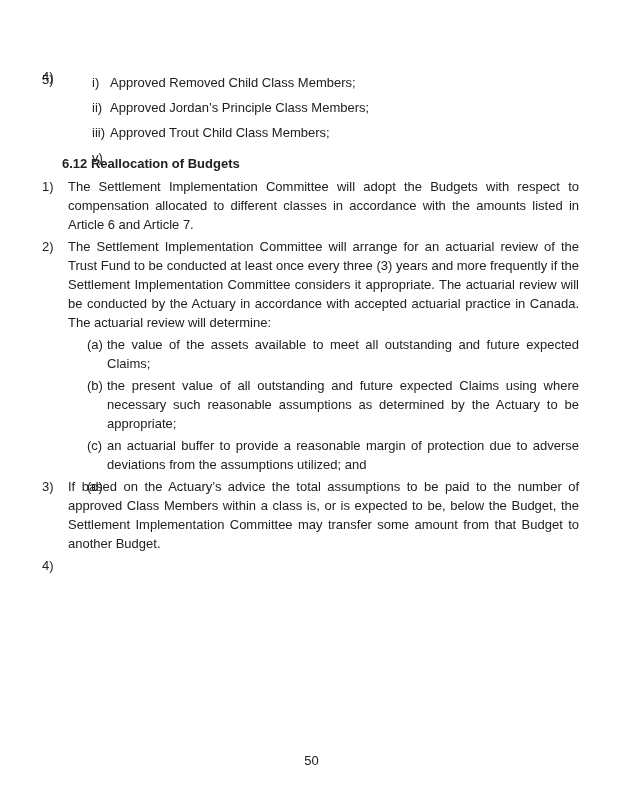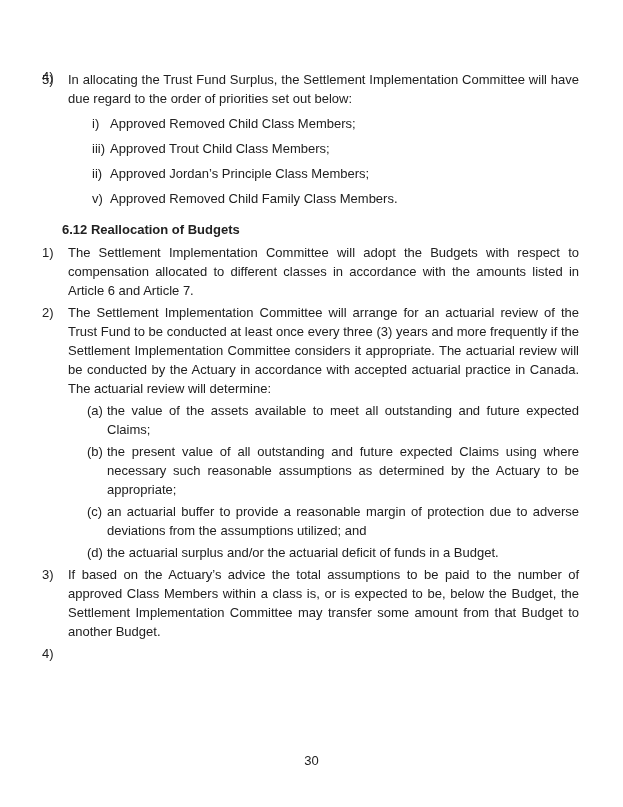--- a/index.html
+++ b/index.html
@@ -81,39 +81,37 @@
 
 <div class="page">
   <div class="content">
 
     <div class="num-item first">
       <span class="num">4)</span>
     </div>
 
     <div class="num-item">
       <span class="num">5)</span>
-      <span>In allocating the Trust Fund Surplus, the Settlement Implementation Committee will have due regard to the order of priorities set out below:</span>
     </div>
 
     <div>
       <div class="rom-item">
         <span class="num">i)</span>
         <span>Approved Removed Child Class Members;</span>
       </div>
       <div class="rom-item">
+        <span class="num">ii)</span>
+        <span>Approved Jordan’s Principle Class Members;</span>
+      </div>
+      <div class="rom-item">
         <span class="num">iii)</span>
         <span>Approved Trout Child Class Members;</span>
       </div>
       <div class="rom-item">
-        <span class="num">ii)</span>
-        <span>Approved Jordan’s Principle Class Members;</span>
-      </div>
-      <div class="rom-item">
         <span class="num">v)</span>
-        <span>Approved Removed Child Family Class Members.</span>
       </div>
     </div>
 
     <div class="section-heading">6.12 Reallocation of Budgets</div>
 
     <div class="num-item">
       <span class="num">1)</span>
       <span>The Settlement Implementation Committee will adopt the Budgets with respect to compensation allocated to different classes in accordance with the amounts listed in Article 6 and Article 7.</span>
     </div>
 
@@ -130,29 +128,28 @@
       <div class="let-item">
         <span class="num">(b)</span>
         <span>the present value of all outstanding and future expected Claims using where necessary such reasonable assumptions as determined by the Actuary to be appropriate;</span>
       </div>
       <div class="let-item">
         <span class="num">(c)</span>
         <span>an actuarial buffer to provide a reasonable margin of protection due to adverse deviations from the assumptions utilized; and</span>
       </div>
       <div class="let-item">
         <span class="num">(d)</span>
-        <span>the actuarial surplus and/or the actuarial deficit of funds in a Budget.</span>
       </div>
     </div>
 
     <div class="num-item">
       <span class="num">3)</span>
       <span>If based on the Actuary’s advice the total assumptions to be paid to the number of approved Class Members within a class is, or is expected to be, below the Budget, the Settlement Implementation Committee may transfer some amount from that Budget to another Budget.</span>
     </div>
 
     <div class="num-item">
       <span class="num">4)</span>
     </div>
 
   </div>
 
-  <div class="footer-page-number">30</div>
+  <div class="footer-page-number">50</div>
 </div>
 
 </body></html>

